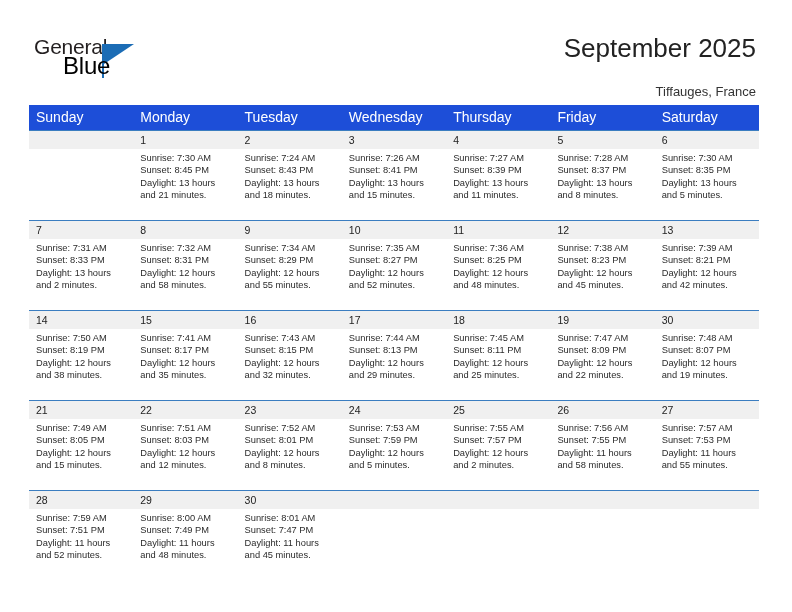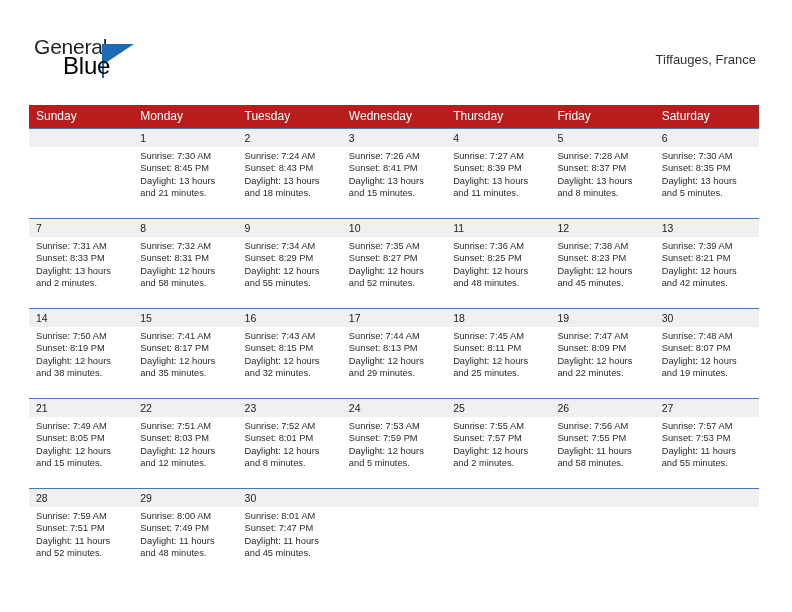--- a/index.html
+++ b/index.html
@@ -95,23 +95,23 @@
   
   .calendar {
     position: absolute;
     left: 29px;
     top: 105px;
     width: 730px;
     border-collapse: collapse;
     table-layout: fixed;
   }
   .calendar th {
-    background: #b91c1c;
+    background: #1d4ed8;
     color: #ffffff;
-    font-size: 12px;
+    font-size: 14px;
     font-weight: normal;
     text-align: left;
     padding: 4px 0 5px 7px;
     height: 19px;
     border: none;
     font-family: "Liberation Sans", sans-serif;
   }
   .calendar td {
     vertical-align: top;
     padding: 0;
@@ -156,20 +156,21 @@
   <div class="header">
 
     <div class="logo">
       <span class="logo-general">General</span>
       <span class="logo-bar"></span>
       <span class="logo-triangle"></span>
       <span class="logo-blue">Blue</span>
     </div>
 
     <div class="title-block">
+      <h1 class="cal-title">September 2025</h1>
       <div class="cal-subtitle">Tiffauges, France</div>
     </div>
 
   </div>
 
   <table class="calendar">
     <thead>
       <tr>
         <th>Sunday</th>
         <th>Monday</th>

